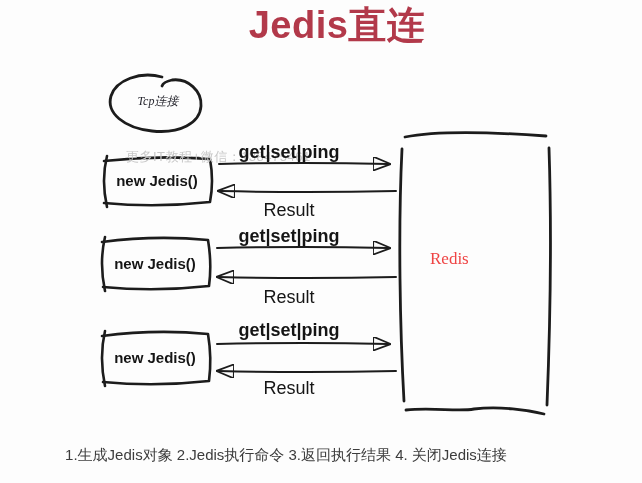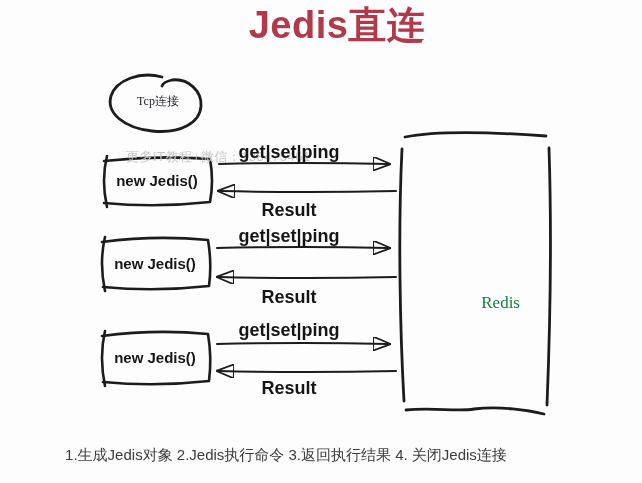--- a/index.html
+++ b/index.html
@@ -18,43 +18,43 @@
     font-size:38px; font-weight:600; letter-spacing:0.5px;
     color:var(--title); line-height:46px;padding-left:16px;
   }
   svg.strokes{position:absolute; left:0; top:0; width:642px; height:483px;}
   svg.strokes path{fill:none; stroke:var(--stroke); stroke-linecap:round; stroke-linejoin:round;}
   .box-stroke{stroke-width:2.6px;}
   .big-stroke{stroke-width:2.8px;}
   .arrow{stroke-width:2px;}
   .tcp-label{
     left:118px; top:93px; width:80px; text-align:center;
-    font-family:"Liberation Serif", serif; font-size:12px; color:#26262e;
+    font-family:"Liberation Serif", serif; font-size:12px; color:#26262e;font-style:italic;
   }
   .watermark{
     left:126px; top:148px; width:220px;
     font-size:13px; color:var(--watermark); letter-spacing:0.5px; z-index:1;
   }
   .client-label{
     width:110px; text-align:center; font-size:15px; font-weight:600;
     color:var(--label); z-index:2;
   }
   .cl1{left:102px; top:172px;}
   .cl2{left:100px; top:255px;}
   .cl3{left:100px; top:349px;}
   .req-label,.res-label{
     left:209px; width:160px; text-align:center; font-size:18px;
     font-weight:700; color:var(--label); z-index:2;
   }
-  .res-label{font-weight:700;}
+  .res-label{font-weight:400;}
   .rq1{top:142px;} .rq2{top:226px;} .rq3{top:320px;}
   .rs1{top:200px;} .rs2{top:287px;} .rs3{top:378px;}
   .redis-label{
-    left:430px; top:249px; width:90px; text-align:right;
-    font-family:"Liberation Serif", serif; font-size:17px; color:#15803d;margin-top:44px;
+    left:430px; top:249px; width:90px; text-align:left;
+    font-family:"Liberation Serif", serif; font-size:17px; color:#ef4444;
   }
   .footer{
     left:0; top:446px; width:572px; text-align:center;
     font-size:15px; color:var(--footer); font-weight:500;
   }
 </style>
 </head>
 <body>
 
 <div class="canvas">

